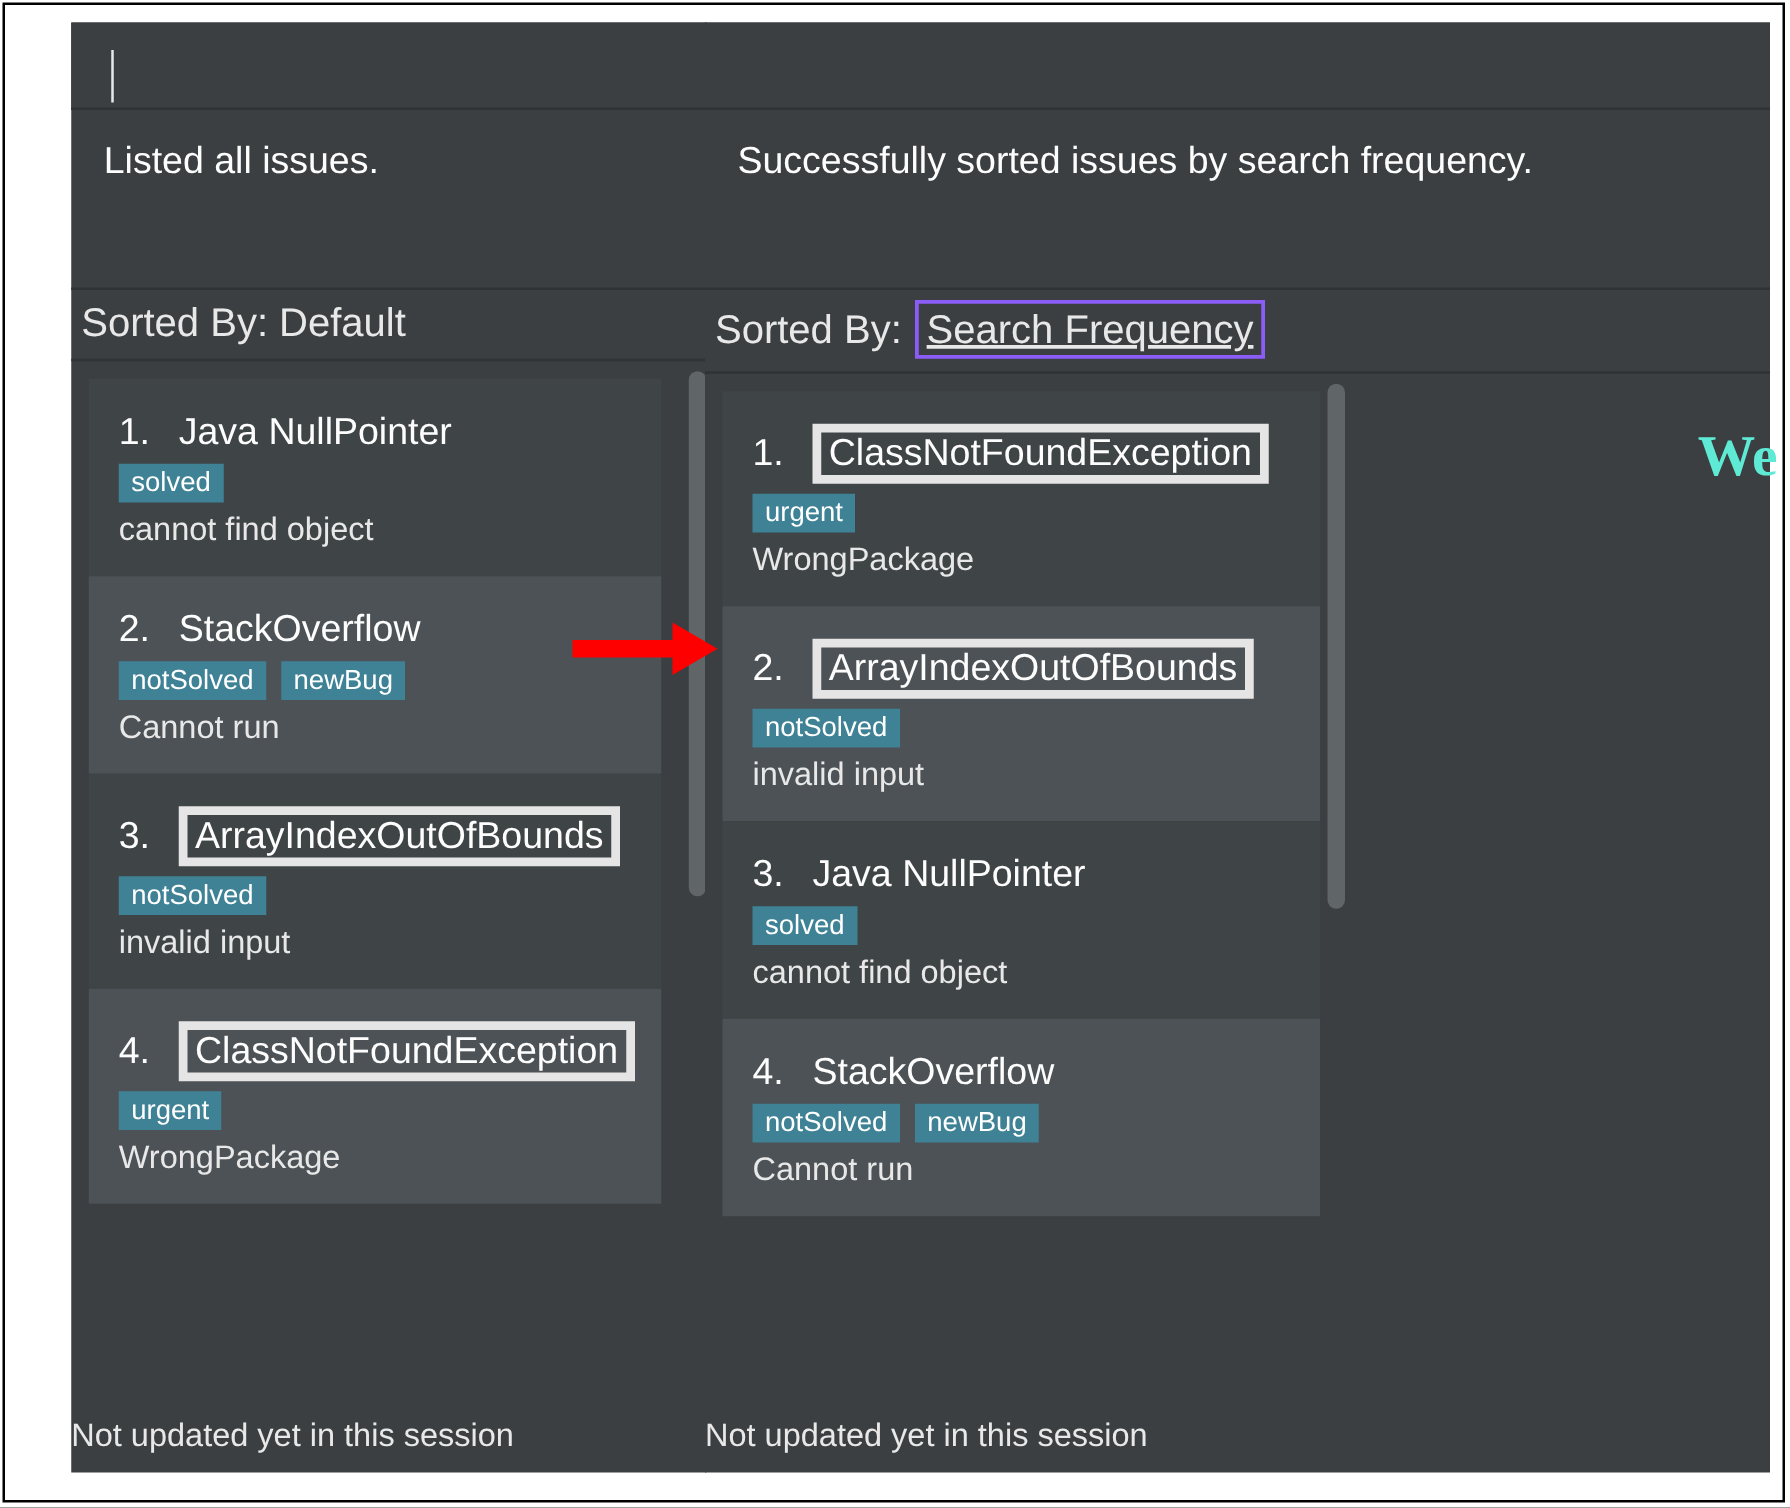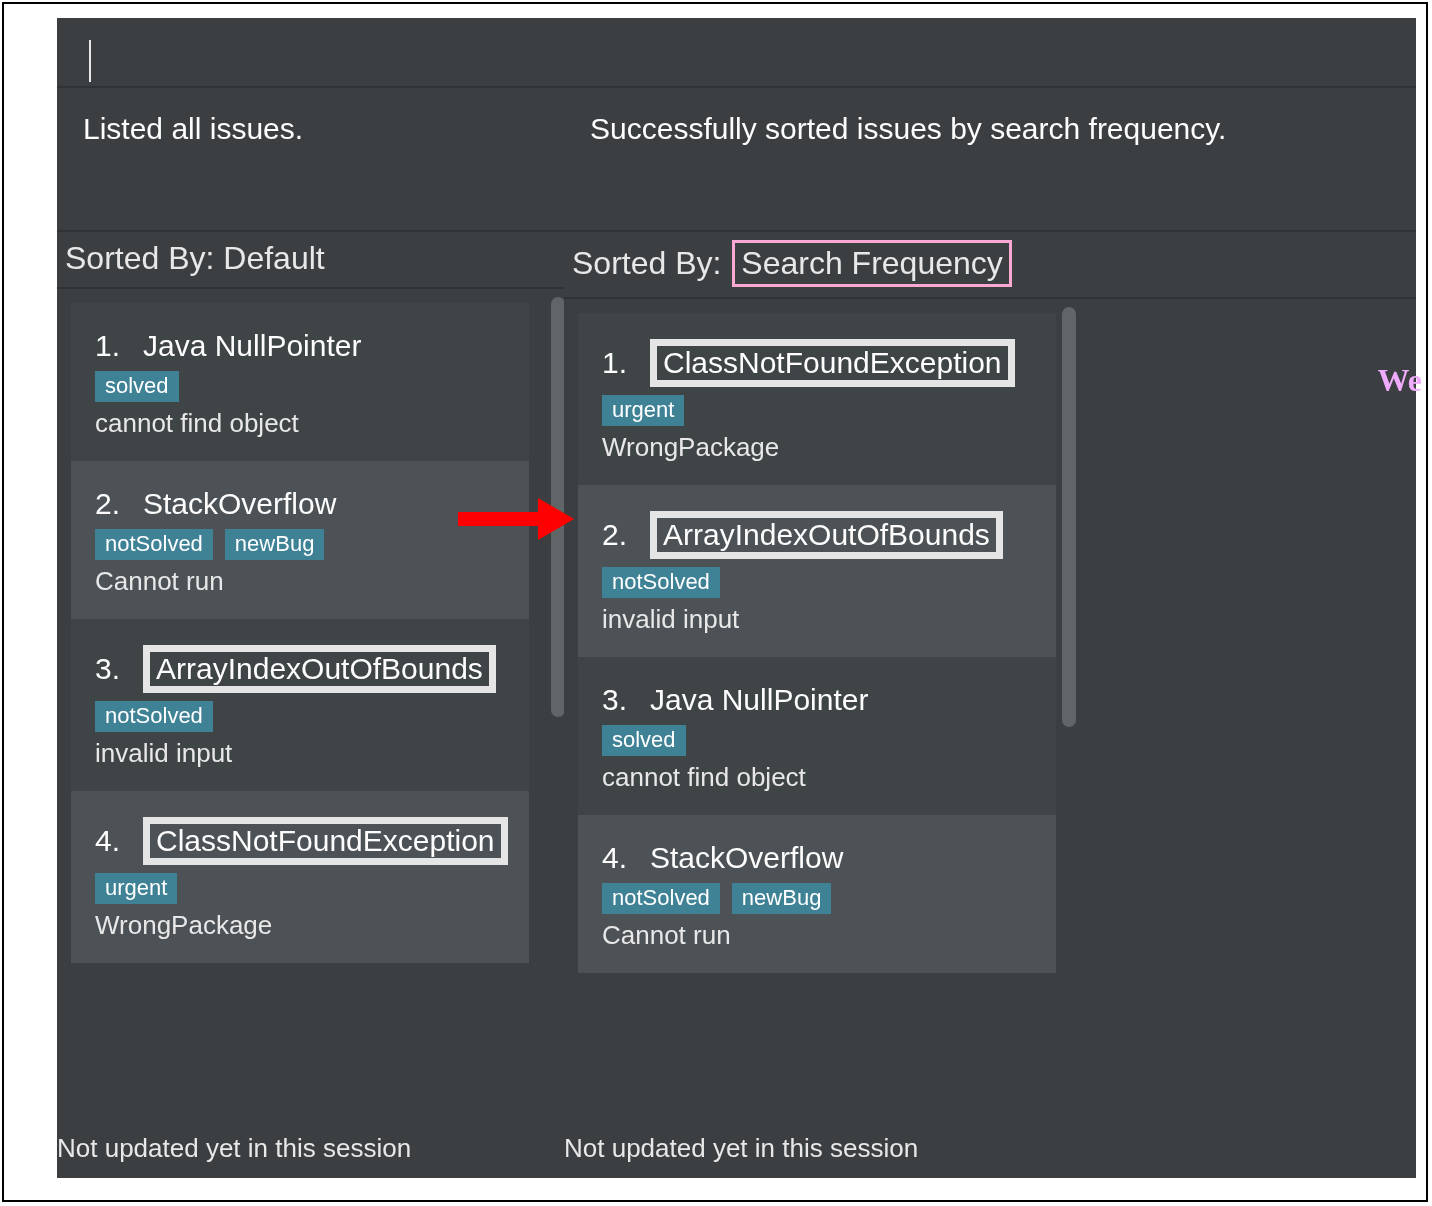--- a/index.html
+++ b/index.html
@@ -48,24 +48,25 @@
     border-bottom: 2px solid #2f3335;
   }
 
   .sorted-label-row {
     font-size: 32px;
     color: #e8e8e8;
     padding: 8px 6px 10px 8px;
     border-bottom: 2px solid #2f3335;
   }
   .sorted-label-row .value.hl {
-    border: 3px solid #f9a8d4;
+    border: 3px solid #8b5cf6;
     padding: 2px 6px;
     display: inline-block;
     margin-left: 2px;
+    text-decoration: underline;
   }
 
   .list-area {
     position: relative;
     padding: 14px 14px 14px 14px;
   }
   .list-inner {
     position: relative;
   }
   .scrolltrack {
@@ -140,25 +141,25 @@
     width: 0; height: 0;
     border-top: 21px solid transparent;
     border-bottom: 21px solid transparent;
     border-left: 36px solid #ff0000;
   }
 
   
   .right-extra {
     position: absolute;
     right: -6px;
-    top: 344px;
+    top: 320px;
     font-family: Georgia, "Times New Roman", serif;
     font-weight: bold;
-    font-size: 32px;
-    color: #f0abfc;
+    font-size: 46px;
+    color: #5eead4;
     white-space: nowrap;
     overflow: hidden;
   }
 </style>
 </head>
 <body>
 
 <div class="canvas">
 
   <div class="panel left">

